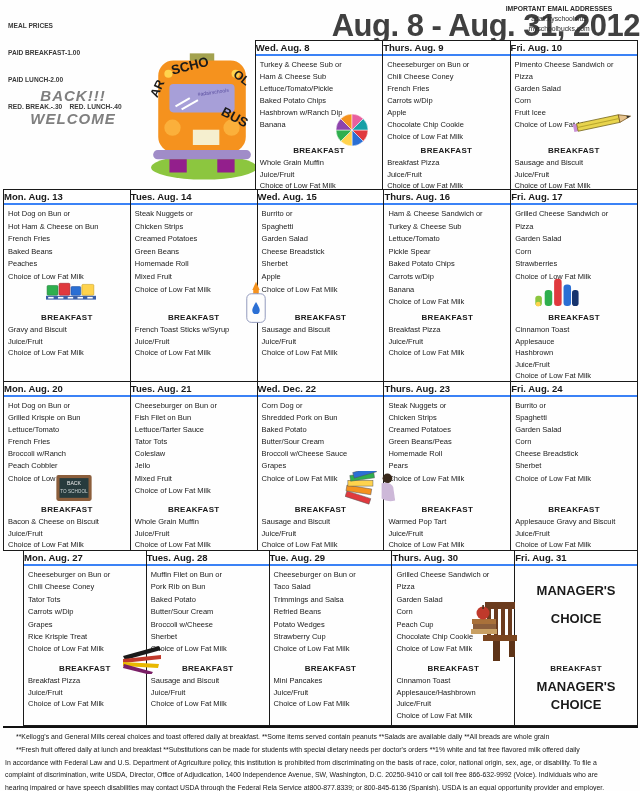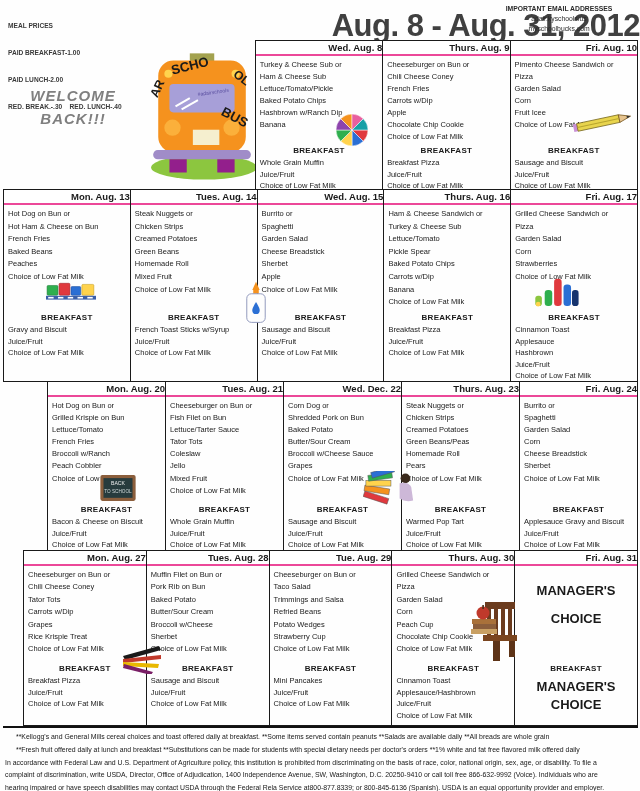--- a/index.html
+++ b/index.html
@@ -20,22 +20,22 @@
                 line-height:23px;letter-spacing:1px;}
   .bus{position:absolute;left:142px;top:10px;width:112px;height:134px;display:block;}
   .bus svg{width:100%;height:100%;}
   
   #menu-grid{position:absolute;left:3px;top:40px;width:635px;border-bottom:2px solid #111;}
   .week-row{display:flex;position:relative;}
   .spacer{flex:2;}
   .day{flex:1;position:relative;border:1px solid #1a1a1a;margin-left:-1px;background:#fefefe;}
   .week-row .day:first-child{margin-left:0;}
   .week-row + .week-row .day, .week-row + .week-row .spacer{margin-top:-1px;}
-  .day-hdr{height:13px;line-height:13px;text-align:right;font-weight:bold;font-size:9.5px;
-           border-bottom:2px solid #ec4899;background:#fff;}
+  .day-hdr{height:13px;line-height:13px;text-align:left;font-weight:bold;font-size:9.5px;
+           border-bottom:2px solid #3b82f6;background:#fff;}
   .day-body{position:relative;height:calc(100% - 15px);padding:3px 0 0 0;}
   .line{font-size:7.5px;line-height:var(--lh);padding-left:4px;white-space:nowrap;}
   .bf{position:absolute;left:0;right:0;top:var(--bf);}
   .bf-label{text-align:center;font-weight:bold;font-size:8px;line-height:13px;letter-spacing:0.3px;}
   .bf .line{line-height:11.5px;}
   .special .line{text-align:center;padding-left:0;font-weight:bold;font-size:13px;margin-top:16px;}
   .special .bf .line{margin-top:6px;}
   
   .clip{position:absolute;pointer-events:none;z-index:2;}
   .clip svg{width:100%;height:100%;display:block;}
@@ -67,22 +67,22 @@
   <div class="title">Aug. 8 - Aug. 31, 2012</div>
 
   <div class="emails">
     <div class="em-title">IMPORTANT EMAIL ADDRESSES</div>
     <div>adair.kyschools.us</div>
     <div>myschoolbucks.com</div>
   </div>
 
   <div class="welcome-zone">
     <div class="welcome-text">
+      <div>BACK!!!</div>
       <div>WELCOME</div>
-      <div>BACK!!!</div>
     </div>
     <span class="bus" id="bus-slot"><svg viewBox="0 0 110 125" xmlns="http://www.w3.org/2000/svg">
           <ellipse cx="58" cy="112" rx="52" ry="12" fill="#8cc63f"></ellipse>
           <rect x="44" y="0" width="24" height="10" fill="#a3a24f"></rect>
           <rect x="13" y="7" width="86" height="90" rx="15" fill="#f5921e"></rect>
           <circle cx="23" cy="20" r="4" fill="#ffd34d"></circle>
           <circle cx="89" cy="20" r="4" fill="#ffd34d"></circle>
           <rect x="24" y="30" width="64" height="28" rx="4" fill="#a79fd8"></rect>
           <line x1="30" y1="52" x2="44" y2="44" stroke="#fff" stroke-width="2"></line>
           <line x1="36" y1="55" x2="52" y2="46" stroke="#fff" stroke-width="2"></line>
@@ -299,21 +299,21 @@
                 <circle cx="5" cy="31" r="2.5" fill="#ffd34d"></circle>
                 <rect x="12" y="16" width="8" height="17" rx="3.5" fill="#2faf4e"></rect>
                 <rect x="22" y="4" width="8" height="29" rx="3.5" fill="#e0393e"></rect>
                 <rect x="32" y="10" width="8" height="23" rx="3.5" fill="#2b6fd4"></rect>
                 <rect x="41" y="16" width="7" height="17" rx="3" fill="#16336e"></rect>
               </svg>
             </span>
           </div>
         </div>
       </div>
-      <div class="week-row" style="height: 169px; margin-left: 44px; --lh: 12.1px; --bf: 106px;">
+      <div class="week-row" style="height: 169px; --lh: 12.1px; --bf: 106px;">
         <div class="day">
           <div class="day-hdr">Mon. Aug. 20</div>
           <div class="day-body">
             <div class="line">Hot Dog on Bun or</div>
             <div class="line">Grilled Krispie on Bun</div>
             <div class="line">Lettuce/Tomato</div>
             <div class="line">French Fries</div>
             <div class="line">Broccoli w/Ranch</div>
             <div class="line">Peach Cobbler</div>
             <div class="line">Choice of Low Fat Milk</div>

